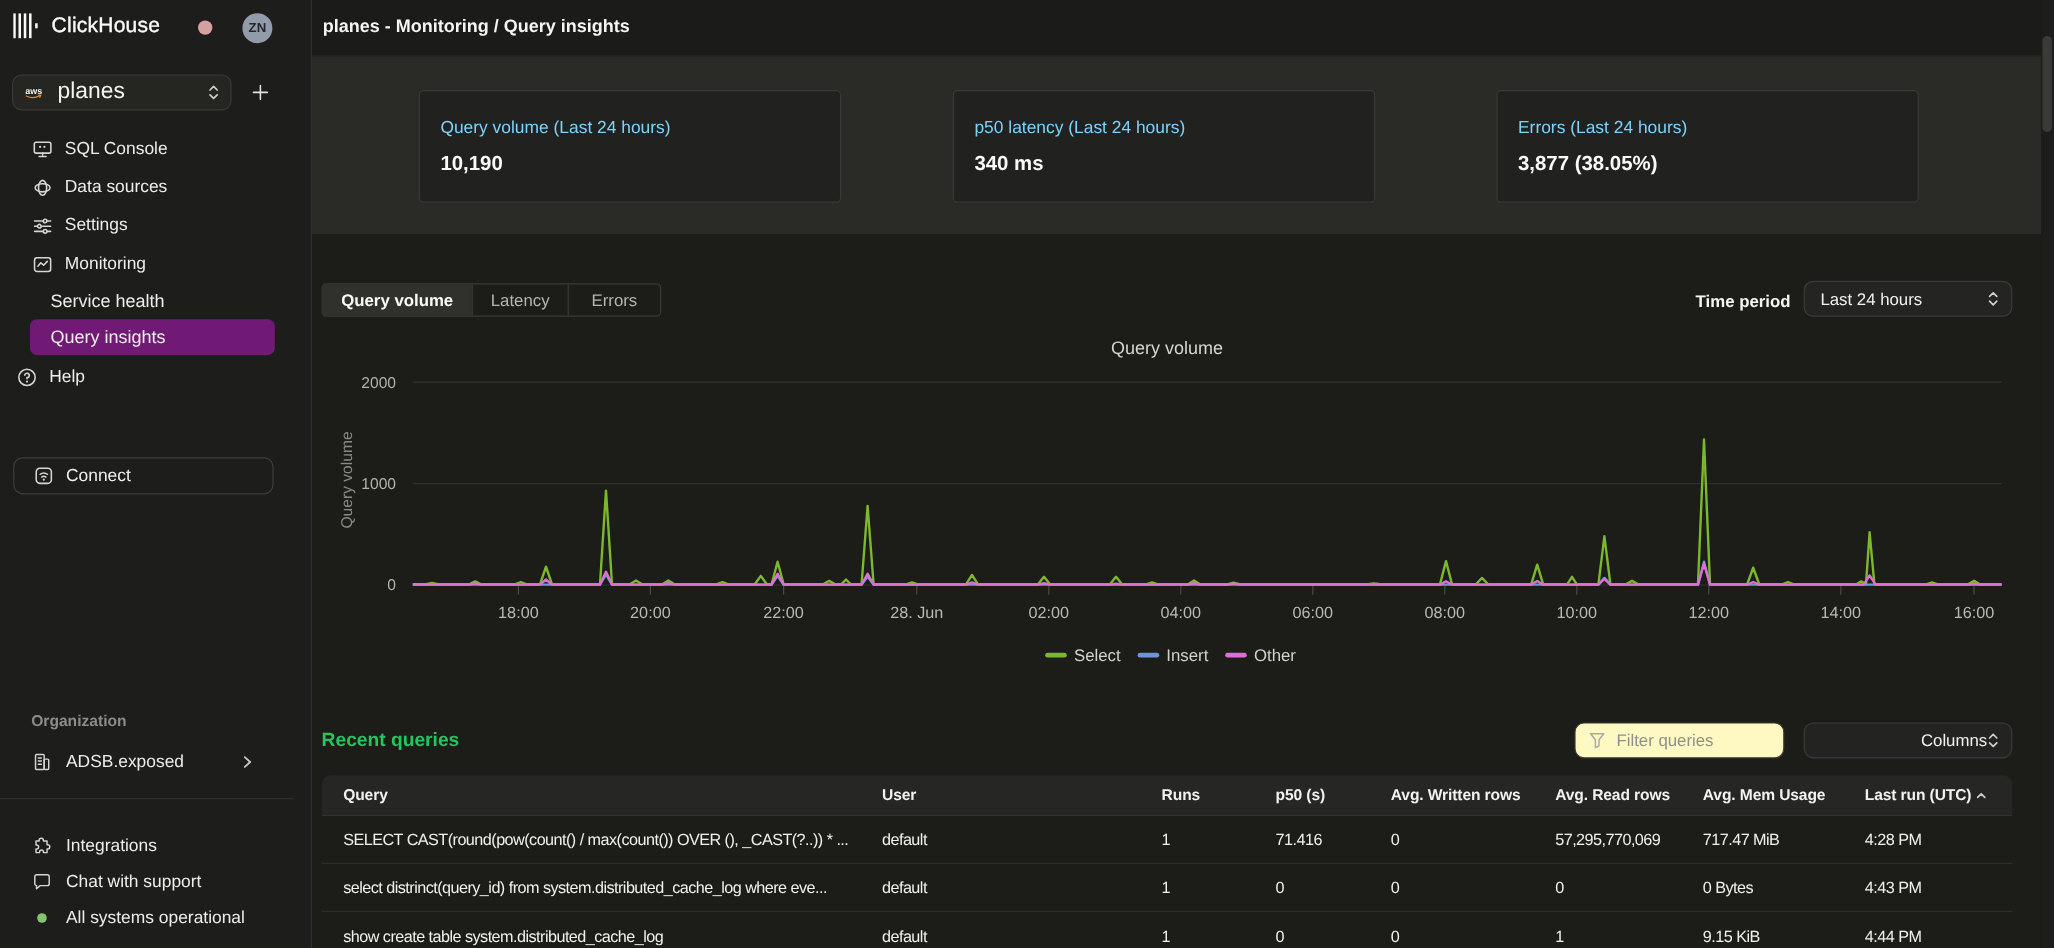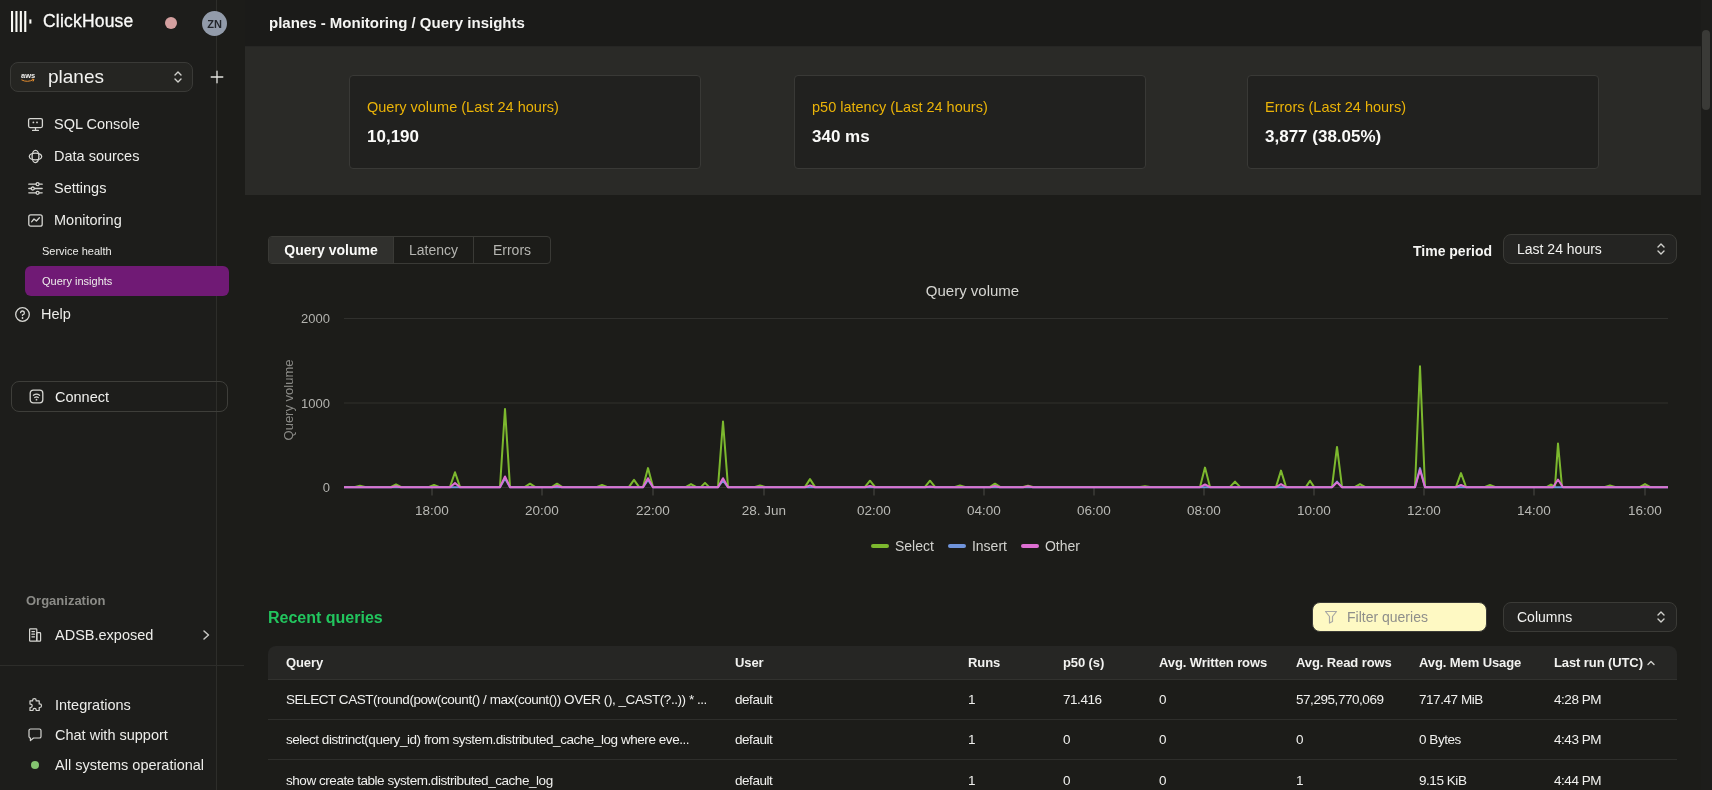--- a/index.html
+++ b/index.html
@@ -2,38 +2,38 @@
 <html><head>
 <meta charset="utf-8">
 <style>
   * { margin:0; padding:0; box-sizing:border-box; }
   html,body { width:1712px; height:790px; overflow:hidden; }
   body { background:#1c1c19; font-family:"Liberation Sans", sans-serif; position:relative; color:#f0f0ee; }
   .abs { position:absolute; }
   svg { display:block; }
 
   
-  #sidebar { position:absolute; left:0; top:0; width:217px; height:790px; background:#1d1d1b; border-right:1px solid #2d2d2a; }
+  #sidebar { position:absolute; left:0; top:0; width:260px; height:790px; background:#1d1d1b; border-right:1px solid #2d2d2a; }
   .logo-row { position:absolute; left:0; top:0; width:244px; height:46px; }
   .logo-ico { position:absolute; left:11px; top:11px; }
   .logo-txt { position:absolute; left:43px; top:11px; font-size:17.5px; font-weight:400; color:#fafaf8; letter-spacing:0.2px; -webkit-text-stroke:0.3px #fafaf8; }
   .pink-dot { position:absolute; left:165px; top:17px; width:12px; height:12px; border-radius:50%; background:#d4a0a0; }
   .avatar { position:absolute; left:202px; top:11px; width:25px; height:25px; border-radius:50%; background:#929baa; color:#23262c; font-size:11px; font-weight:700; display:flex; align-items:center; justify-content:center; }
   .svc-select { position:absolute; left:10px; top:62px; width:183px; height:30px; background:#252522; border:1px solid #3a3a37; border-radius:8px; display:flex; align-items:center; }
   .svc-select .awsl { margin-left:10px; }
   .svc-select .nm { margin-left:12px; font-size:19px; color:#f2f2f0; flex:1; }
   .svc-select .ud { margin-right:9px; }
   .plus-btn { position:absolute; left:209px; top:69px; width:16px; height:16px; color:#e4e4e0; }
 
   .nav { position:absolute; left:0; top:108px; width:244px; }
   .nav-item { height:32px; display:flex; align-items:center; padding-left:27px; }
   .nav-item .ic { width:17px; height:17px; margin-right:10px; color:#d6d6d2; }
   .nav-item .tx { font-size:14.5px; color:#ededea; }
   .nav-sub { height:30px; display:flex; align-items:center; margin:0 15px 0 25px; padding-left:17px; border-radius:6px; }
-  .nav-sub .tx { font-size:11px; color:#ededea; }
+  .nav-sub .tx { font-size:15px; color:#ededea; }
   .nav-sub.active { background:#701a75; }
   .nav-item.help { margin-top:2px;padding-left:14px; }
 
   .connect { position:absolute; left:11px; top:381px; width:217px; height:31px; border:1px solid #3e3e3a; border-radius:8px; display:flex; align-items:center; }
   .connect .ic { width:17px; height:17px; margin-left:16px; margin-right:10px; color:#d6d6d2; }
   .connect .tx { font-size:14.5px; color:#f0f0ee; }
 
   .org-label { position:absolute; left:26px; top:593px; font-size:13px; font-weight:700; color:#8b8b87; }
   .org-item { position:absolute; left:0; top:620px; width:244px; height:30px; display:flex; align-items:center; padding-left:27px; }
   .org-item .ic { width:16px; height:16px; margin-right:12px; color:#d6d6d2; }
@@ -45,21 +45,21 @@
   .bot-item .tx { font-size:14.5px; color:#ededea; }
   .green-dot { width:8px; height:8px; border-radius:50%; background:#84c470; margin:4px 16px 4px 4px; }
 
   
   #topbar { position:absolute; left:245px; top:0; width:1456px; height:47px; background:#1b1b19; border-bottom:1px solid #262624; }
   #topbar .ttl { position:absolute; left:24px; top:14px; font-size:15px; font-weight:700; color:#f5f5f3; }
 
   
   #band { position:absolute; left:245px; top:47px; width:1456px; height:148px; background:#2a2a27; }
   .card { position:absolute; top:28px; height:94px; background:#21211f; border:1px solid #393936; border-radius:4px; padding:23px 0 0 17px; }
-  .card .lbl { font-size:14.5px; color:#eab308; }
+  .card .lbl { font-size:14.5px; color:#7dd3fc; }
   .card .val { margin-top:12px; font-size:17px; font-weight:700; color:#fafaf8; }
 
   
   #tabs { position:absolute; left:268px; top:236px; height:28px; display:flex; border:1px solid #3a3a36; border-radius:4px; overflow:hidden; }
   #tabs .tab { height:100%; display:flex; align-items:center; justify-content:center; font-size:14px; color:#b5b5b1; }
   #tabs .tab.active { background:#30302d; color:#fafaf8; font-weight:700; }
   #tabs .tab + .tab { border-left:1px solid #3a3a36; }
   .tp-label { position:absolute; left:1413px; top:243px; font-size:14px; font-weight:700; color:#f5f5f3; }
   .tp-select { position:absolute; left:1503px; top:234px; width:174px; height:30px; background:#242422; border:1px solid #3b3b37; border-radius:8px; display:flex; align-items:center; }
   .tp-select .tx { margin-left:13px; font-size:14px; color:#f2f2f0; flex:1; }
@@ -69,21 +69,21 @@
   .chart-title { position:absolute; left:244px; top:282px; width:1457px; text-align:center; font-size:15px; color:#d6d6d2; }
   #legend { position:absolute; left:871px; top:538px; display:flex; align-items:center; font-size:14px; color:#d2d2ce; }
   .leg-dash { width:18px; height:4px; border-radius:2px; margin-right:6px; }
   .leg-item { display:flex; align-items:center; margin-right:14px; }
 
   
   .rq-title { position:absolute; left:268px; top:609px; font-size:16px; font-weight:700; color:#22c55e; }
   .filter-box { position:absolute; left:1312px; top:602px; width:175px; height:30px; border:1px solid #3b3b37; border-radius:8px; display:flex; align-items:center; background:#fef9c3; }
   .filter-box .ic { margin-left:11px; margin-right:9px; color:#a8a8a4; }
   .filter-box .tx { font-size:14px; color:#8f8f8b; }
-  .col-select { position:absolute; left:1503px; top:602px; width:174px; height:30px; background:#232321; border:1px solid #3b3b37; border-radius:8px; display:flex; align-items:center; }
+  .col-select { position:absolute; left:1503px; top:602px; width:174px; height:30px; background:#232321; border:1px solid #3b3b37; border-radius:8px; display:flex; align-items:center;text-align:right; }
   .col-select .tx { margin-left:13px; font-size:14px; color:#f2f2f0; flex:1; }
   .col-select .ud { margin-right:10px; }
 
   #tbl { position:absolute; left:268px; top:646px; width:1409px; }
   .trow { display:grid; grid-template-columns:449px 233px 95px 96px 137px 123px 135px 1fr; padding-left:18px; align-items:center; }
   .thead { height:34px; background:#262624; border-radius:8px 8px 0 0; font-size:13px; letter-spacing:-0.1px; font-weight:700; color:#f2f2f0; border-bottom:1px solid #32322f; }
   .tr { height:40px; font-size:13.5px; letter-spacing:-0.45px; color:#f0f0ee; border-bottom:1px solid #2e2e2b; }
   .tr .c1 { white-space:nowrap; overflow:hidden; }
 
   

